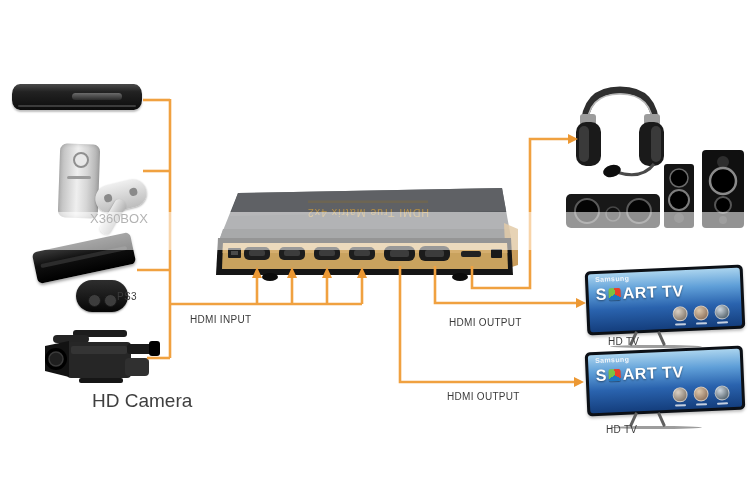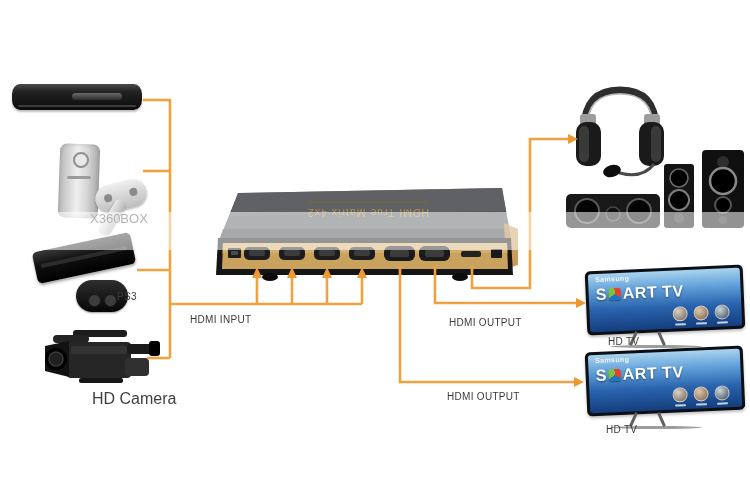--- a/index.html
+++ b/index.html
@@ -46,21 +46,21 @@
     box-shadow:0 2px 3px rgba(0,0,0,.35);}
   .ps3 .console i{position:absolute;left:6px;top:13px;width:88px;height:4px;background:#2c2c2c;border-radius:2px;}
   .ps3 .pad{position:absolute;left:44px;top:52px;width:52px;height:32px;border-radius:16px;
     background:linear-gradient(180deg,#2e2e2e,#060606);box-shadow:0 1px 2px rgba(0,0,0,.4);}
   .ps3 .pad i{position:absolute;width:11px;height:11px;border-radius:50%;background:#3d3d3d;border:1px solid #1a1a1a;}
   .ps3 .pad i.s1{left:12px;top:14px;} .ps3 .pad i.s2{left:28px;top:14px;}
   .ps3-label{left:117px;top:291px;font-size:10px;color:#3b3b3b;}
 
   
   .camera{left:45px;top:326px;width:120px;height:66px;}
-  .cam-label{left:92px;top:390px;font-size:16px;color:#3f3f3f;}
+  .cam-label{left:92px;top:390px;font-size:19px;color:#3f3f3f;}
 
   
   .matrix{left:208px;top:183px;}
 
   
   .headset{left:570px;top:82px;}
 
   
   .speakers{left:562px;top:148px;}
   .amp-label{left:588px;top:243px;font-size:12.5px;color:#6f6f6f;opacity:.6;letter-spacing:.3px;}

